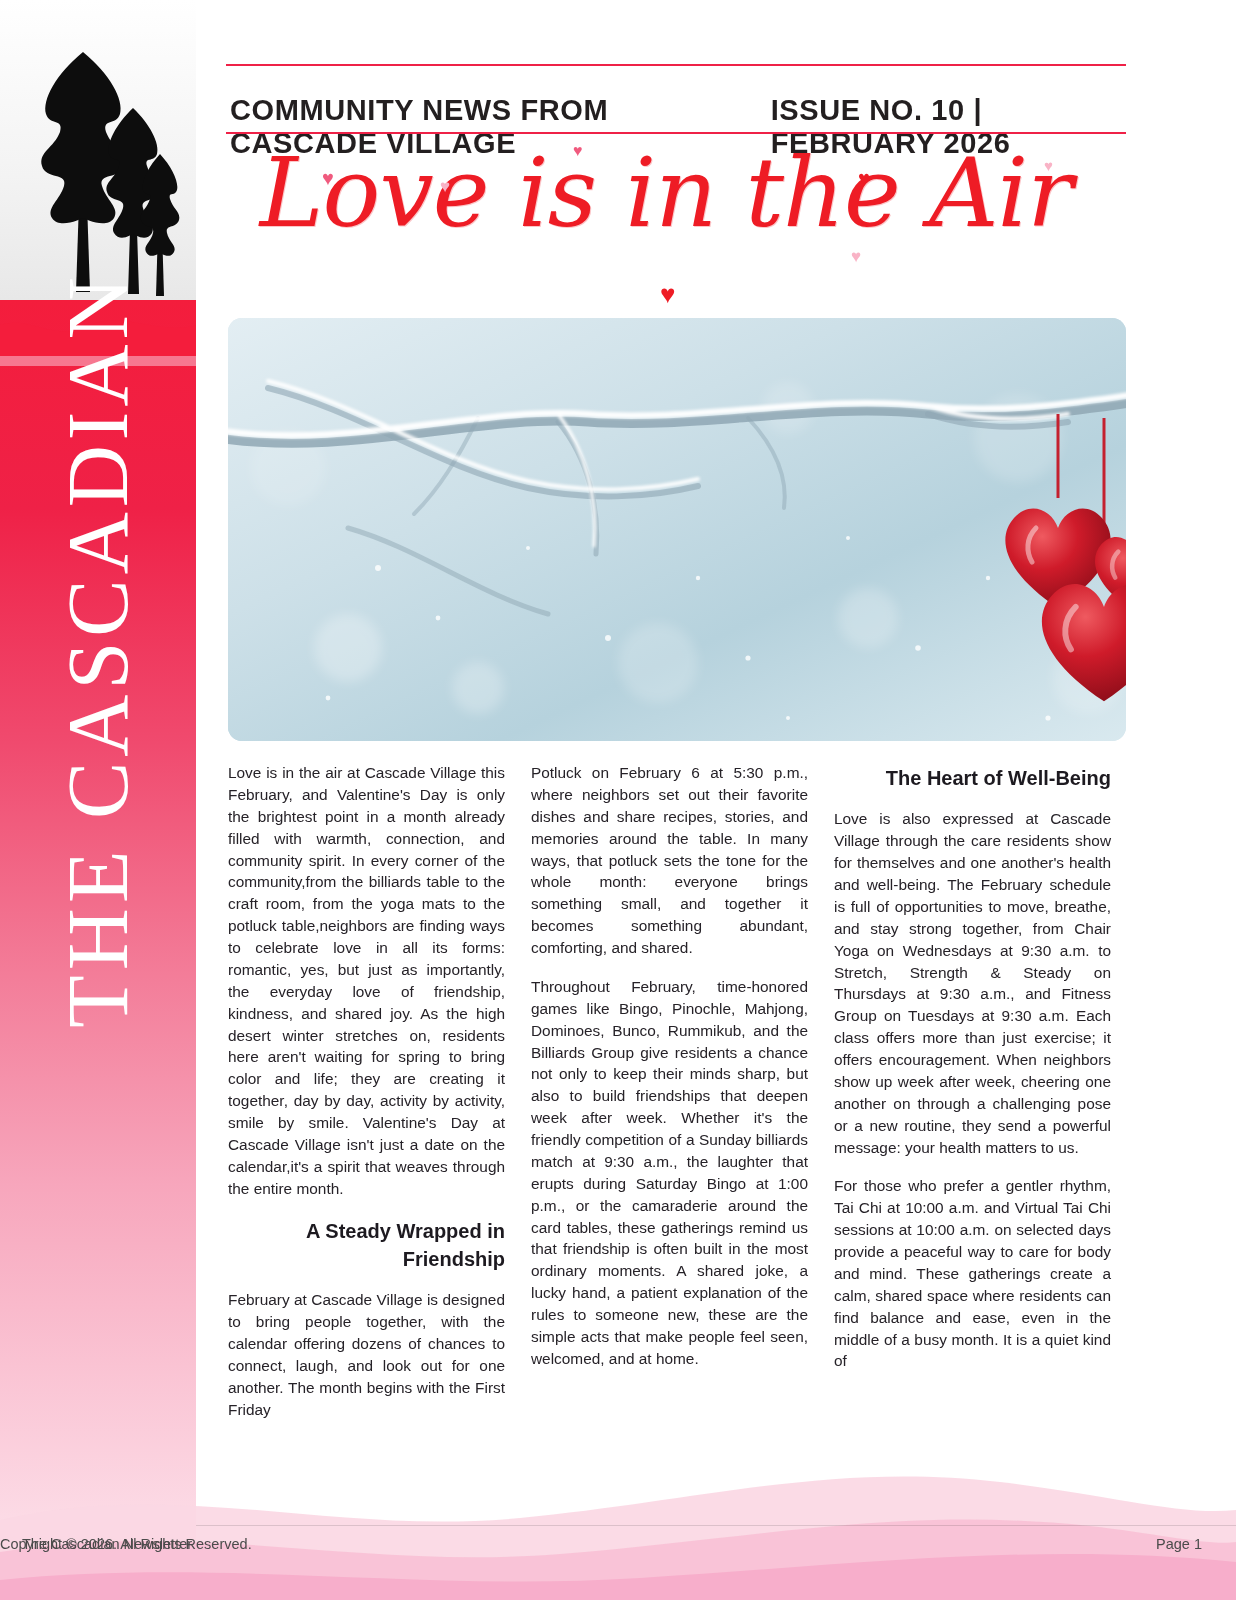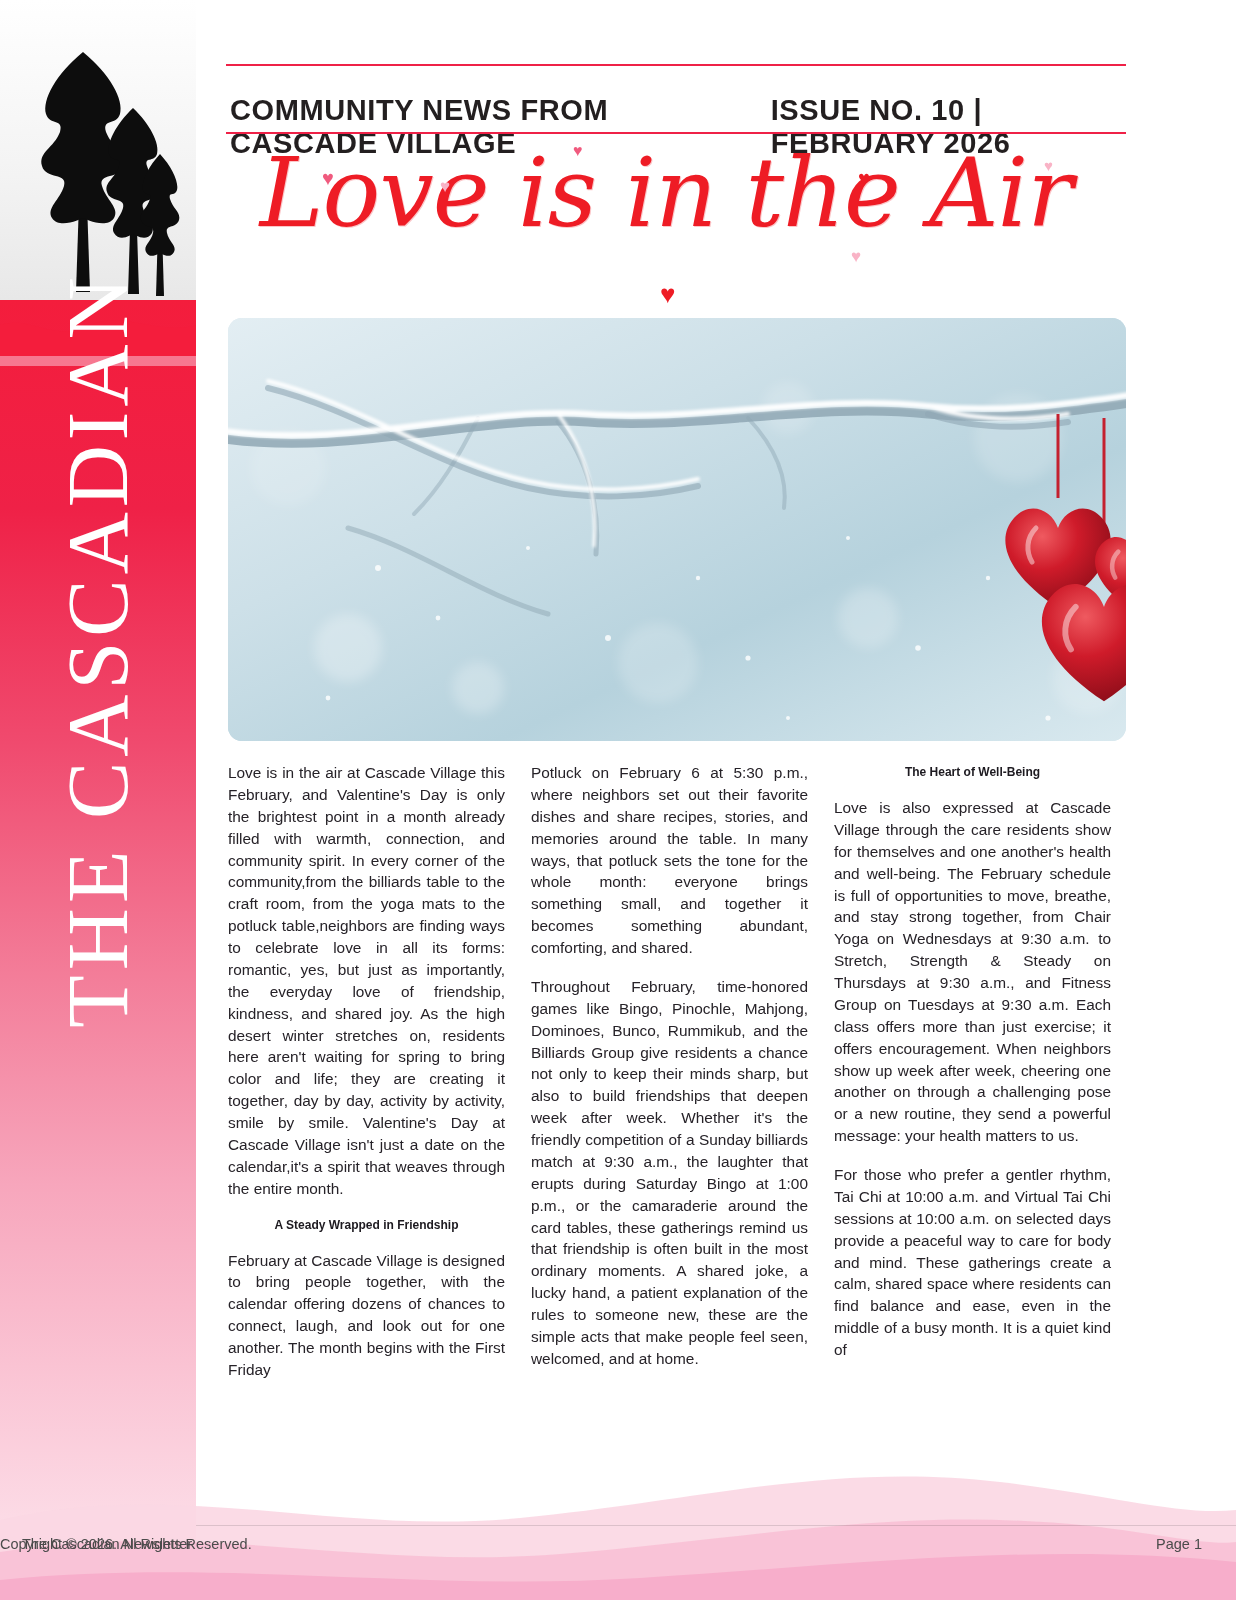--- a/index.html
+++ b/index.html
@@ -195,24 +195,24 @@
     font-size: 15.4px;
     line-height: 1.42;
     color: #262228;
     text-align: justify;
   }
   .col p {
     margin: 0 0 17px 0;
   }
   .col h3 {
     margin: 2px 0 16px 0;
-    font-size: 12px;
+    font-size: 20px;
     font-weight: bold;
     color: #1d1a20;
-    text-align: center;
+    text-align: right;
   }
 
   
   .footer {
     position: absolute;
     left: 0;
     bottom: 42px;
     width: 1236px;
     height: 22px;
     font-size: 14.5px;

